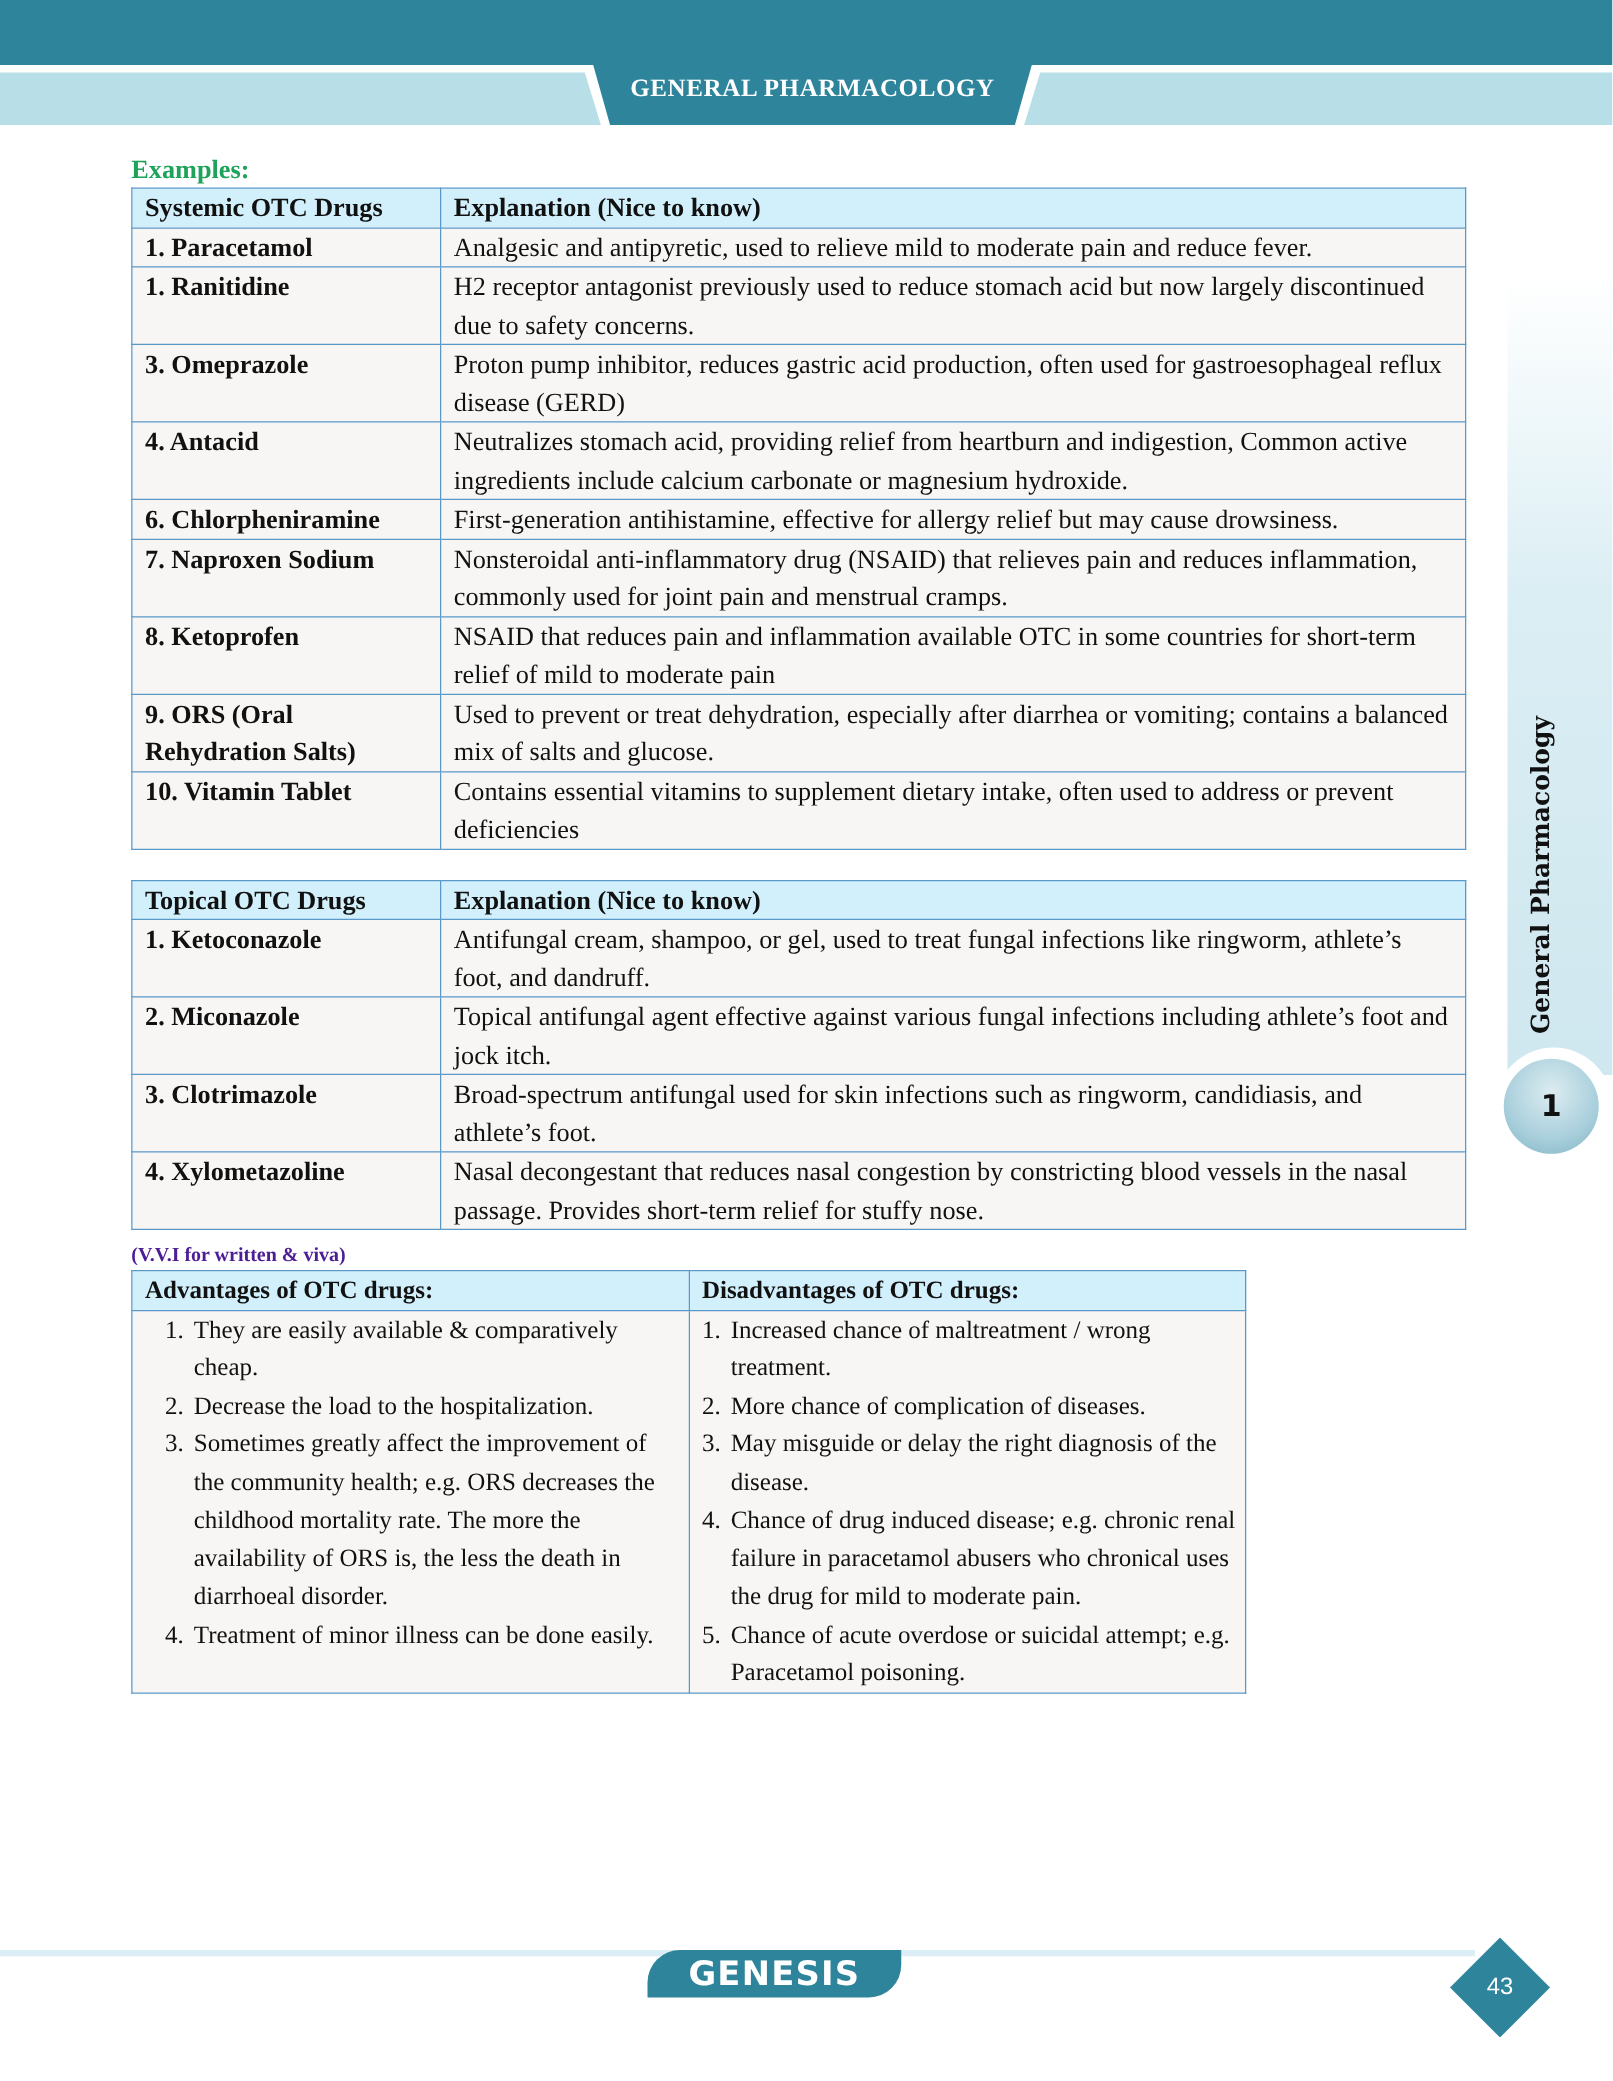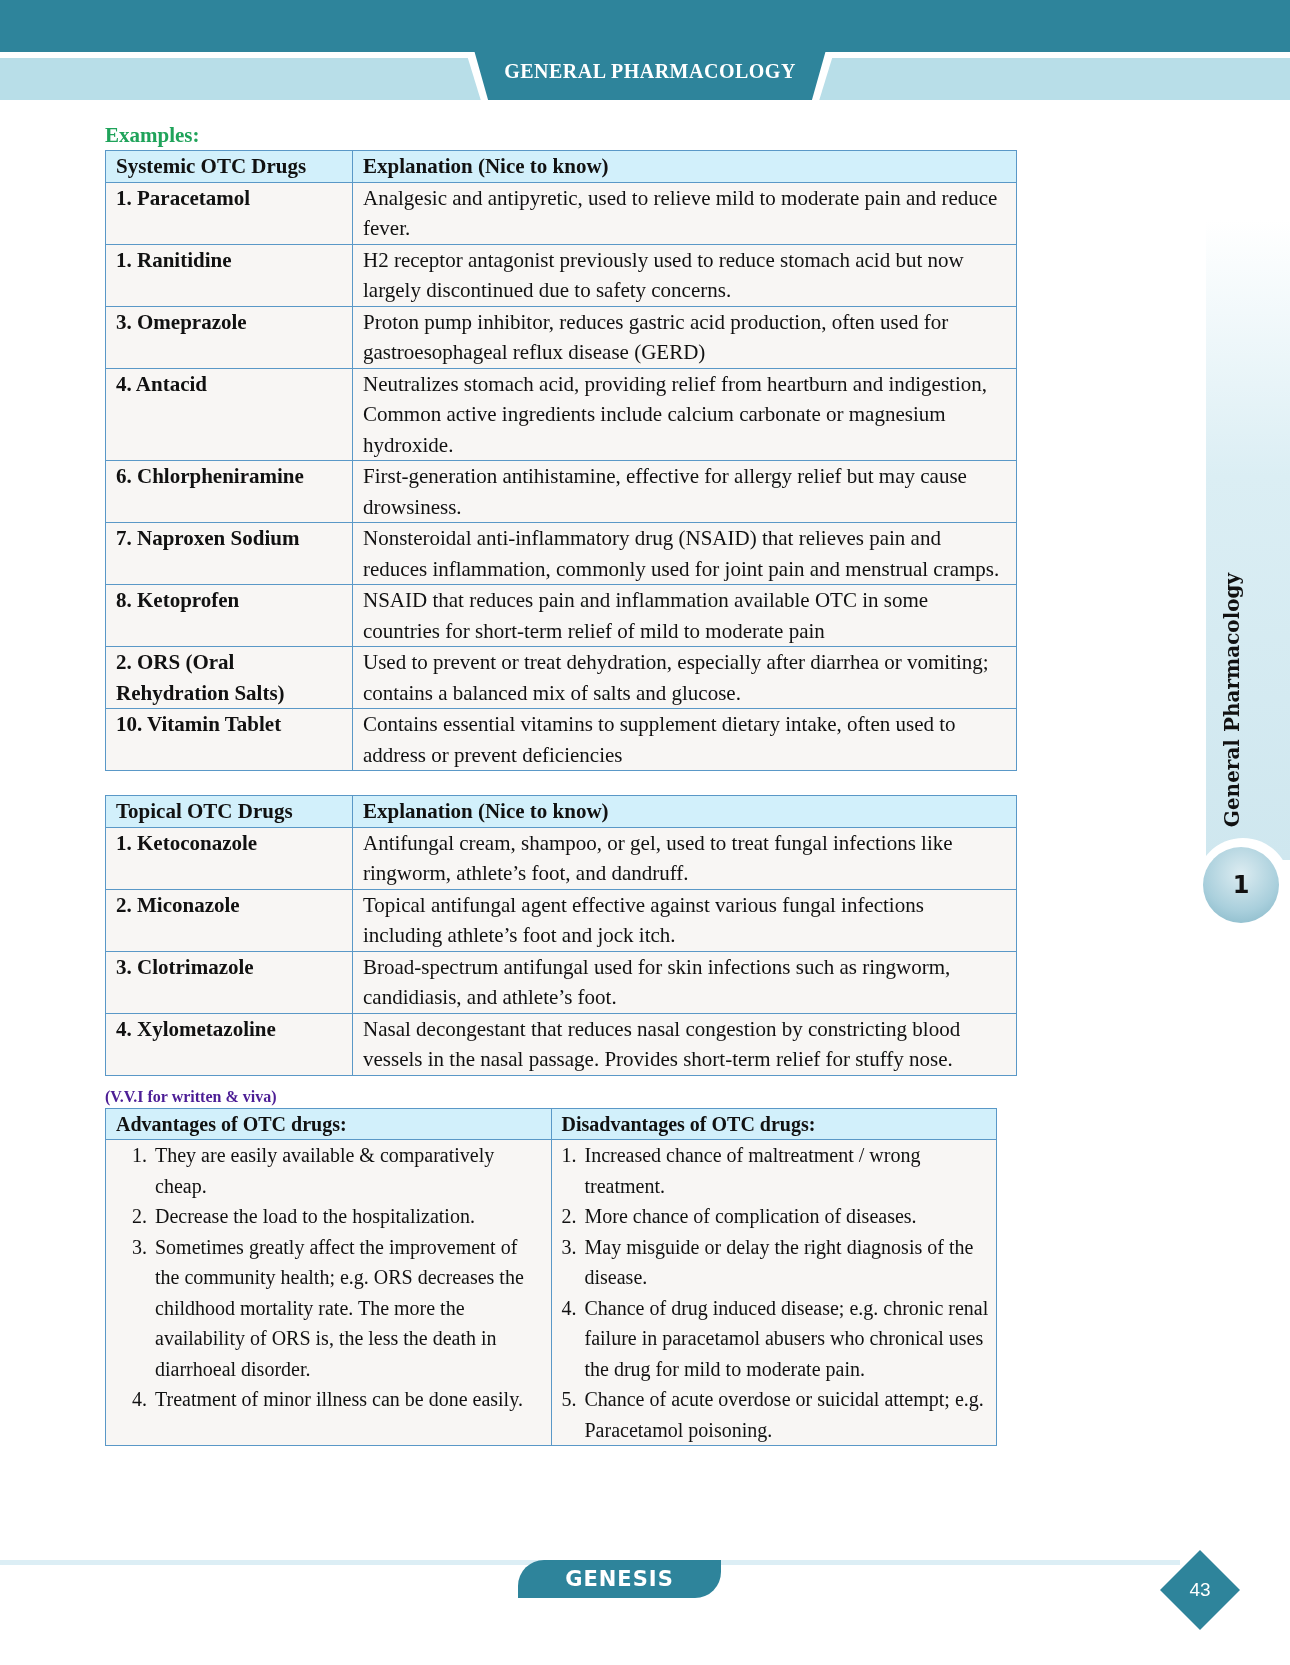--- a/index.html
+++ b/index.html
@@ -25,42 +25,42 @@
                      font-weight: bold; font-size: 20px; color: #111; }
   .side-circle-ring { position: absolute; left: 1196px; top: 838px; width: 94px; height: 94px; border-radius: 50%; background: #ffffff; }
   .side-circle { position: absolute; left: 1203px; top: 847px; width: 76px; height: 76px; border-radius: 50%;
                  background: radial-gradient(circle at 50% 35%, #dcecf1 0%, #a9cfdc 60%, #7fb3c4 100%);
                  display: flex; align-items: center; justify-content: center;
                  font-family: "DejaVu Sans", sans-serif; font-weight: bold; font-size: 24px; color: #111; }
 
   
   .content { position: absolute; left: 105px; top: 120px; width: 1080px; }
   .examples-label { color: #1fa35a; font-weight: bold; font-size: 21px; line-height: 30px; }
-  table.otc { width: 912px; border-collapse: collapse; font-size: 21px; line-height: 30.5px; padding-left: 36px; }
+  table.otc { width: 1068px; border-collapse: collapse; font-size: 21px; line-height: 30.5px; padding-left: 36px; }
   table.otc td, table.otc th { border: 1.5px solid #5a98c7; vertical-align: top; text-align: left; padding: 0 10px; }
   table.otc th { background: #d2f0fb; font-weight: bold; }
   table.otc td { background: #f8f6f4; }
   table.otc td.drug { font-weight: bold; width: 247px; font-family: Liberation Serif, serif; }
   .spacer { height: 24px; }
   .vvi { color: #4c1d95; font-weight: bold; font-size: 16px; line-height: 22px; margin-top: 10px; }
   table.adv { width: 892px; border-collapse: collapse; font-size: 20px; line-height: 30.5px; }
   table.adv th, table.adv td { border: 1.5px solid #5a98c7; vertical-align: top; text-align: left; width: 50%; }
   table.adv th { background: #d2f0fb; font-weight: bold; padding: 0 10px; }
   table.adv td { background: #f8f6f4; padding: 0 4px 0 0; }
   ol.adv-list { list-style: none; padding-left: 26px; }
   ol.dis-list { list-style: none; padding-left: 10px; }
   ol li { display: flex; }
   ol li .num { flex: 0 0 auto; width: 23px; }
   ol li .txt { flex: 1 1 auto; }
 
   
   .ftr-line { position: absolute; left: 0; top: 1560px; width: 1180px; height: 5px; background: #dceef5; }
   .ftr-tab { position: absolute; left: 518px; top: 1560px; width: 203px; height: 38px; background: #2e849b;
              border-radius: 26px 0 26px 0; display: flex; align-items: center; justify-content: center;
-             color: #ffffff; font-family: "DejaVu Sans", sans-serif; font-weight: bold; font-size: 21px; letter-spacing: 1px; }
+             color: #ffffff; font-family: "DejaVu Sans", sans-serif; font-weight: bold; font-size: 27px; letter-spacing: 1px; }
   .ftr-diamond { position: absolute; left: 1160px; top: 1550px; width: 80px; height: 80px; background: #2e849b;
                  clip-path: polygon(50% 0, 100% 50%, 50% 100%, 0 50%);
                  display: flex; align-items: center; justify-content: center;
                  color: #ffffff; font-family: "Liberation Sans", sans-serif; font-size: 19px; }
 </style>
 </head>
 <body>
 
 <div class="hdr-top"></div>
 <div class="hdr-band"></div>
@@ -108,21 +108,21 @@
         </tr>
         <tr>
           <td class="drug">7. Naproxen Sodium</td>
           <td>Nonsteroidal anti-inflammatory drug (NSAID) that relieves pain and reduces inflammation, commonly used for joint pain and menstrual cramps.</td>
         </tr>
         <tr>
           <td class="drug">8. Ketoprofen</td>
           <td>NSAID that reduces pain and inflammation available OTC in some countries for short-term relief of mild to moderate pain</td>
         </tr>
         <tr>
-          <td class="drug">2. ORS (Oral Rehydration Salts)</td>
+          <td class="drug">9. ORS (Oral Rehydration Salts)</td>
           <td>Used to prevent or treat dehydration, especially after diarrhea or vomiting; contains a balanced mix of salts and glucose.</td>
         </tr>
         <tr>
           <td class="drug">10. Vitamin Tablet</td>
           <td>Contains essential vitamins to supplement dietary intake, often used to address or prevent deficiencies</td>
         </tr>
       </tbody>
   </table>
 
   <div class="spacer"></div>

